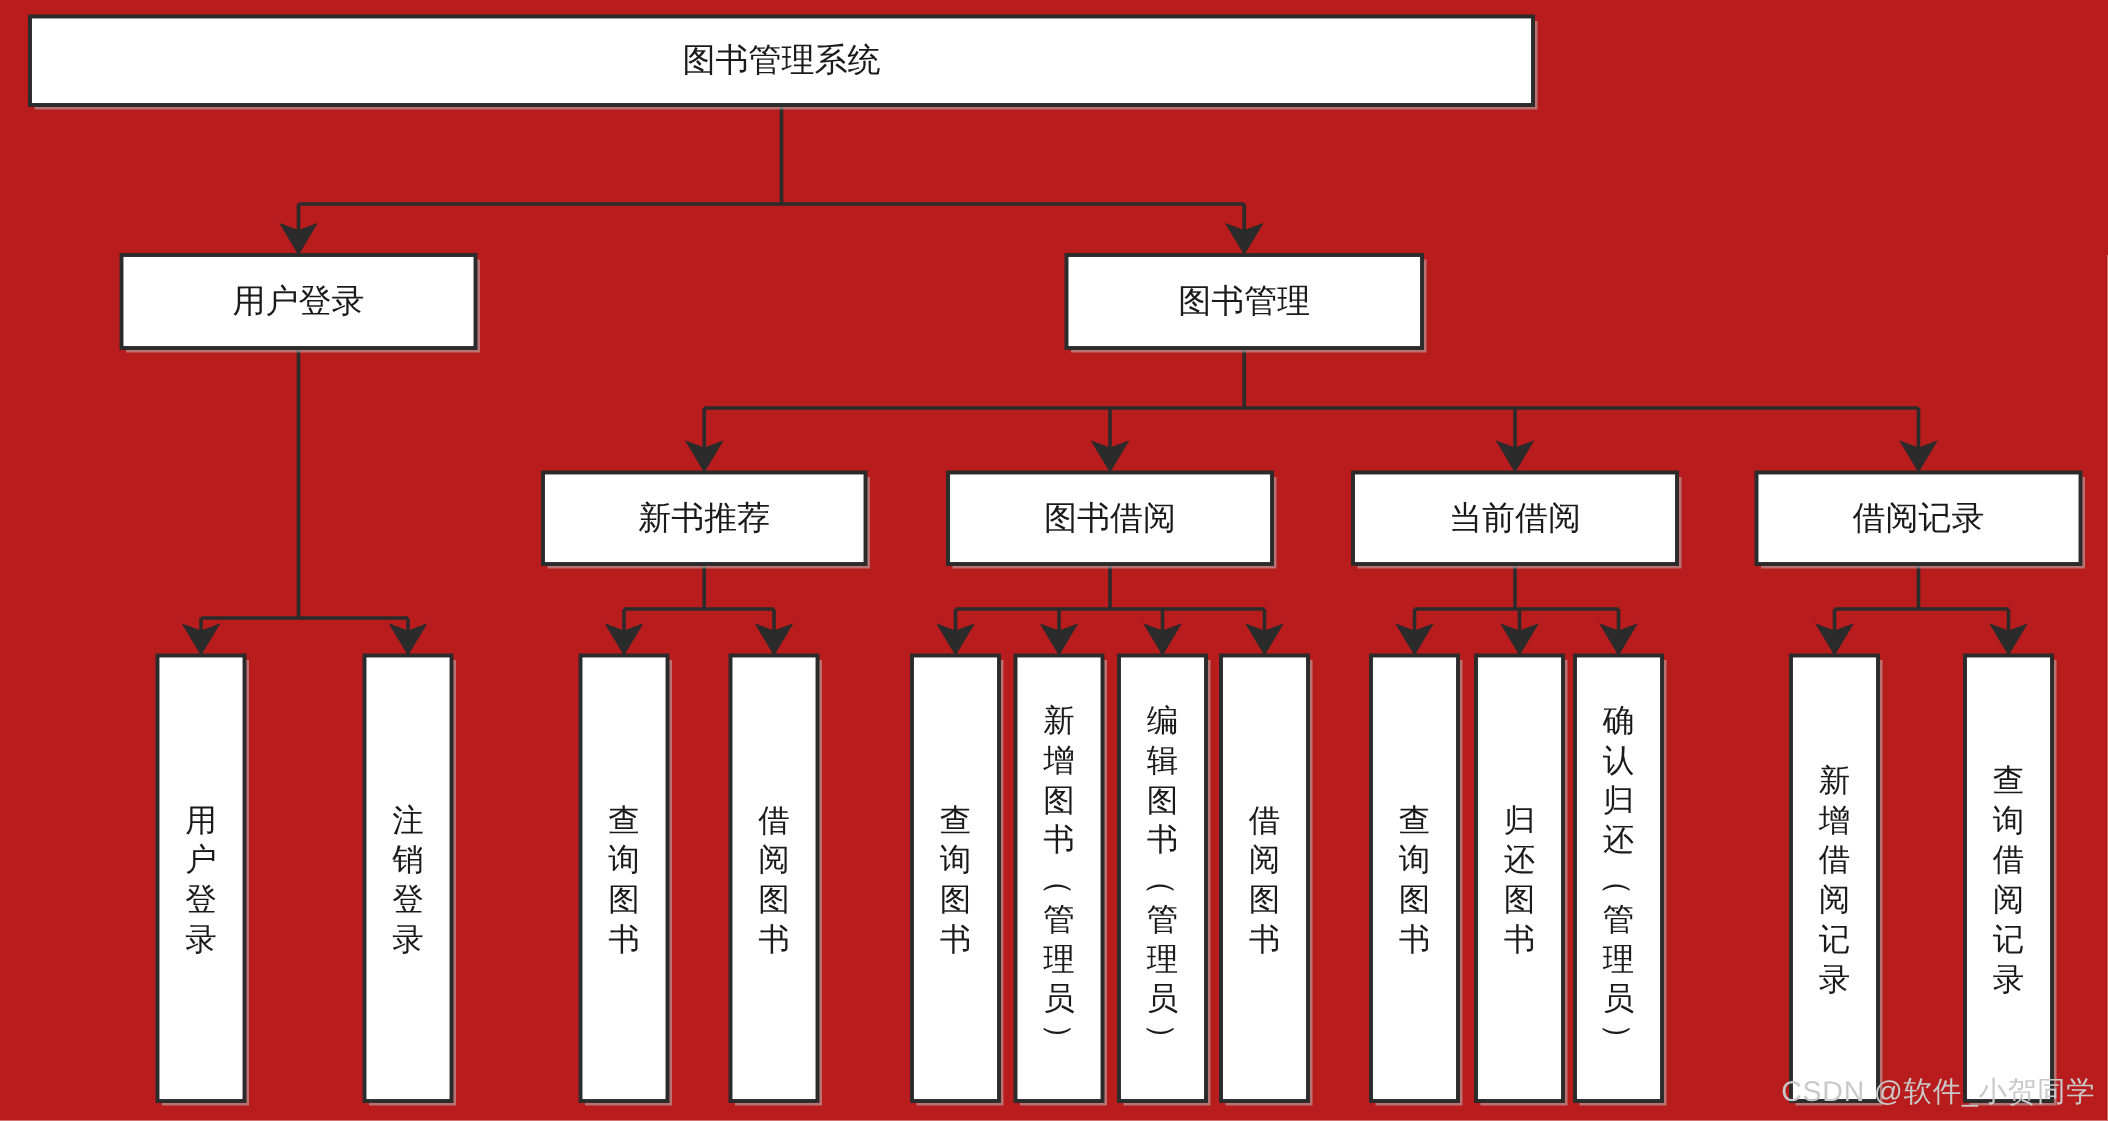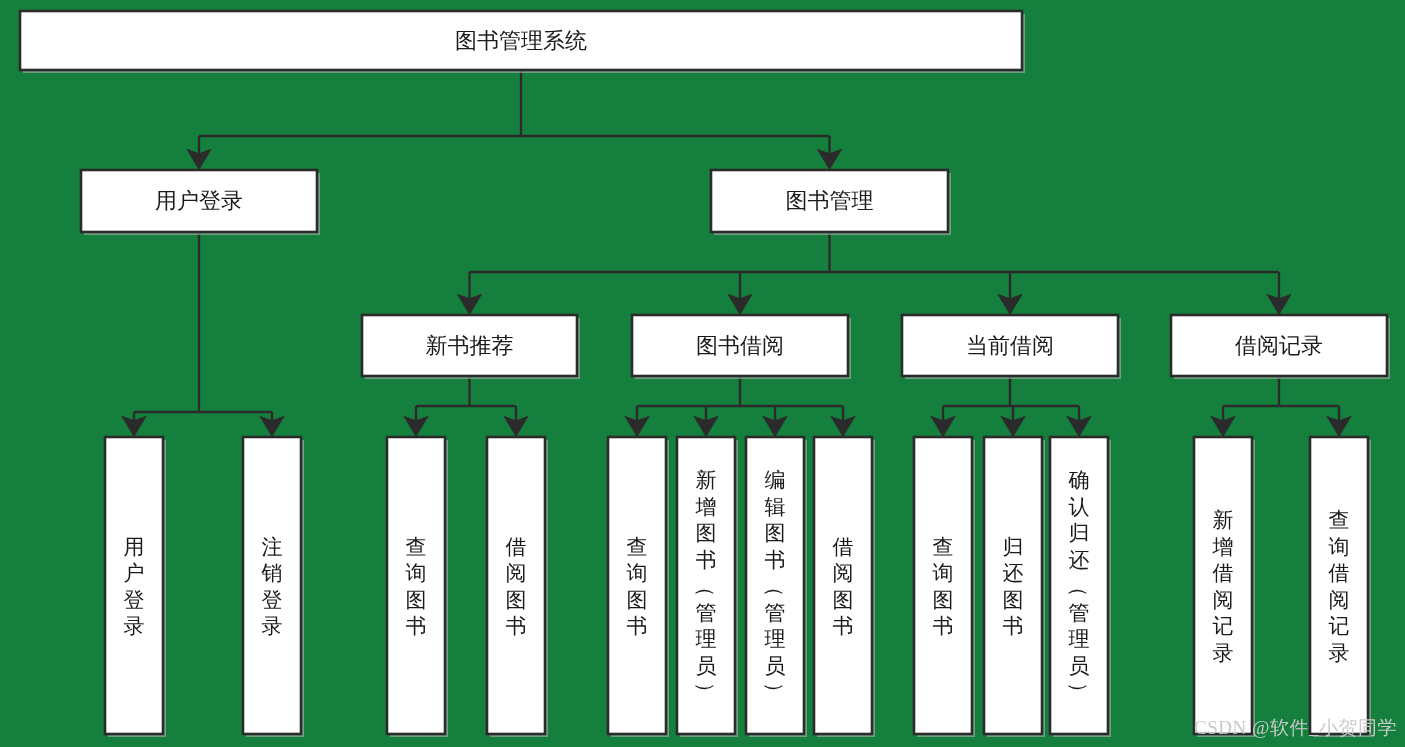--- a/index.html
+++ b/index.html
@@ -12,21 +12,21 @@
     font-family: "DejaVu Sans", "Liberation Sans", sans-serif;
     width: 1405px;
     height: 747px;
     overflow: hidden;
     position: relative;
   }
   #diagram-root {
     position: relative;
     width: 1405px;
     height: 747px;
-    background: #15803d;
+    background: #b91c1c;
   }
   svg#flowchart {
     display: block;
     width: 1405px;
     height: 747px;
   }
   .node-box {
     fill: #ffffff;
     stroke: #2b2b2b;
     stroke-width: 2.6;
@@ -54,21 +54,21 @@
   .node-label-v {
     font-family: "DejaVu Sans", "Liberation Sans", sans-serif;
     font-size: 21px;
     fill: #1a1a1a;
     text-anchor: middle;
   }
   .watermark {
     position: absolute;
     right: 8px;
     bottom: 6px;
-    font-family: Liberation Serif, serif;
+    font-family: Liberation Sans, sans-serif;
     font-size: 19px;
     color: #c9c9c9;
     letter-spacing: 0.5px;
     white-space: nowrap;
     pointer-events: none;
     user-select: none;
     margin-top: 40px;
   }
 </style>
 </head>

